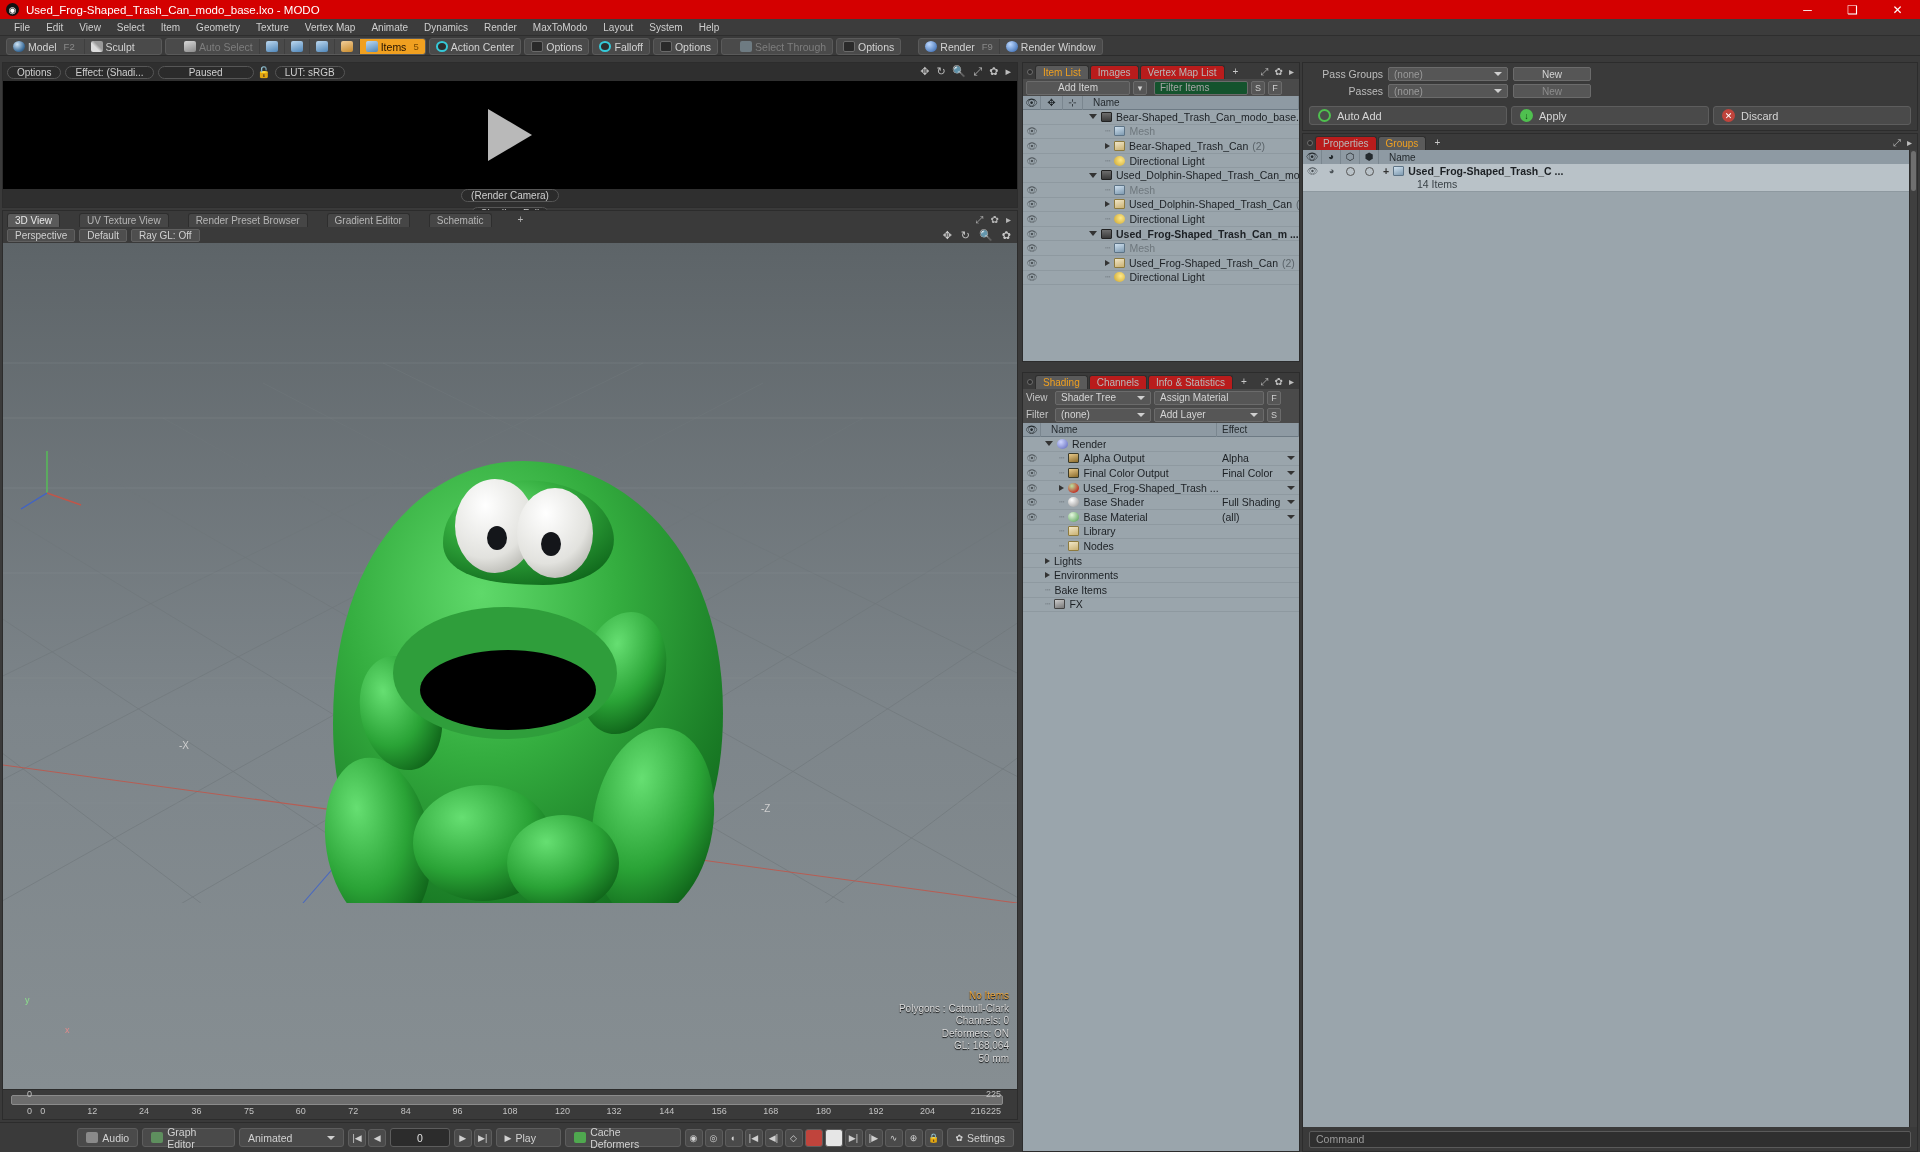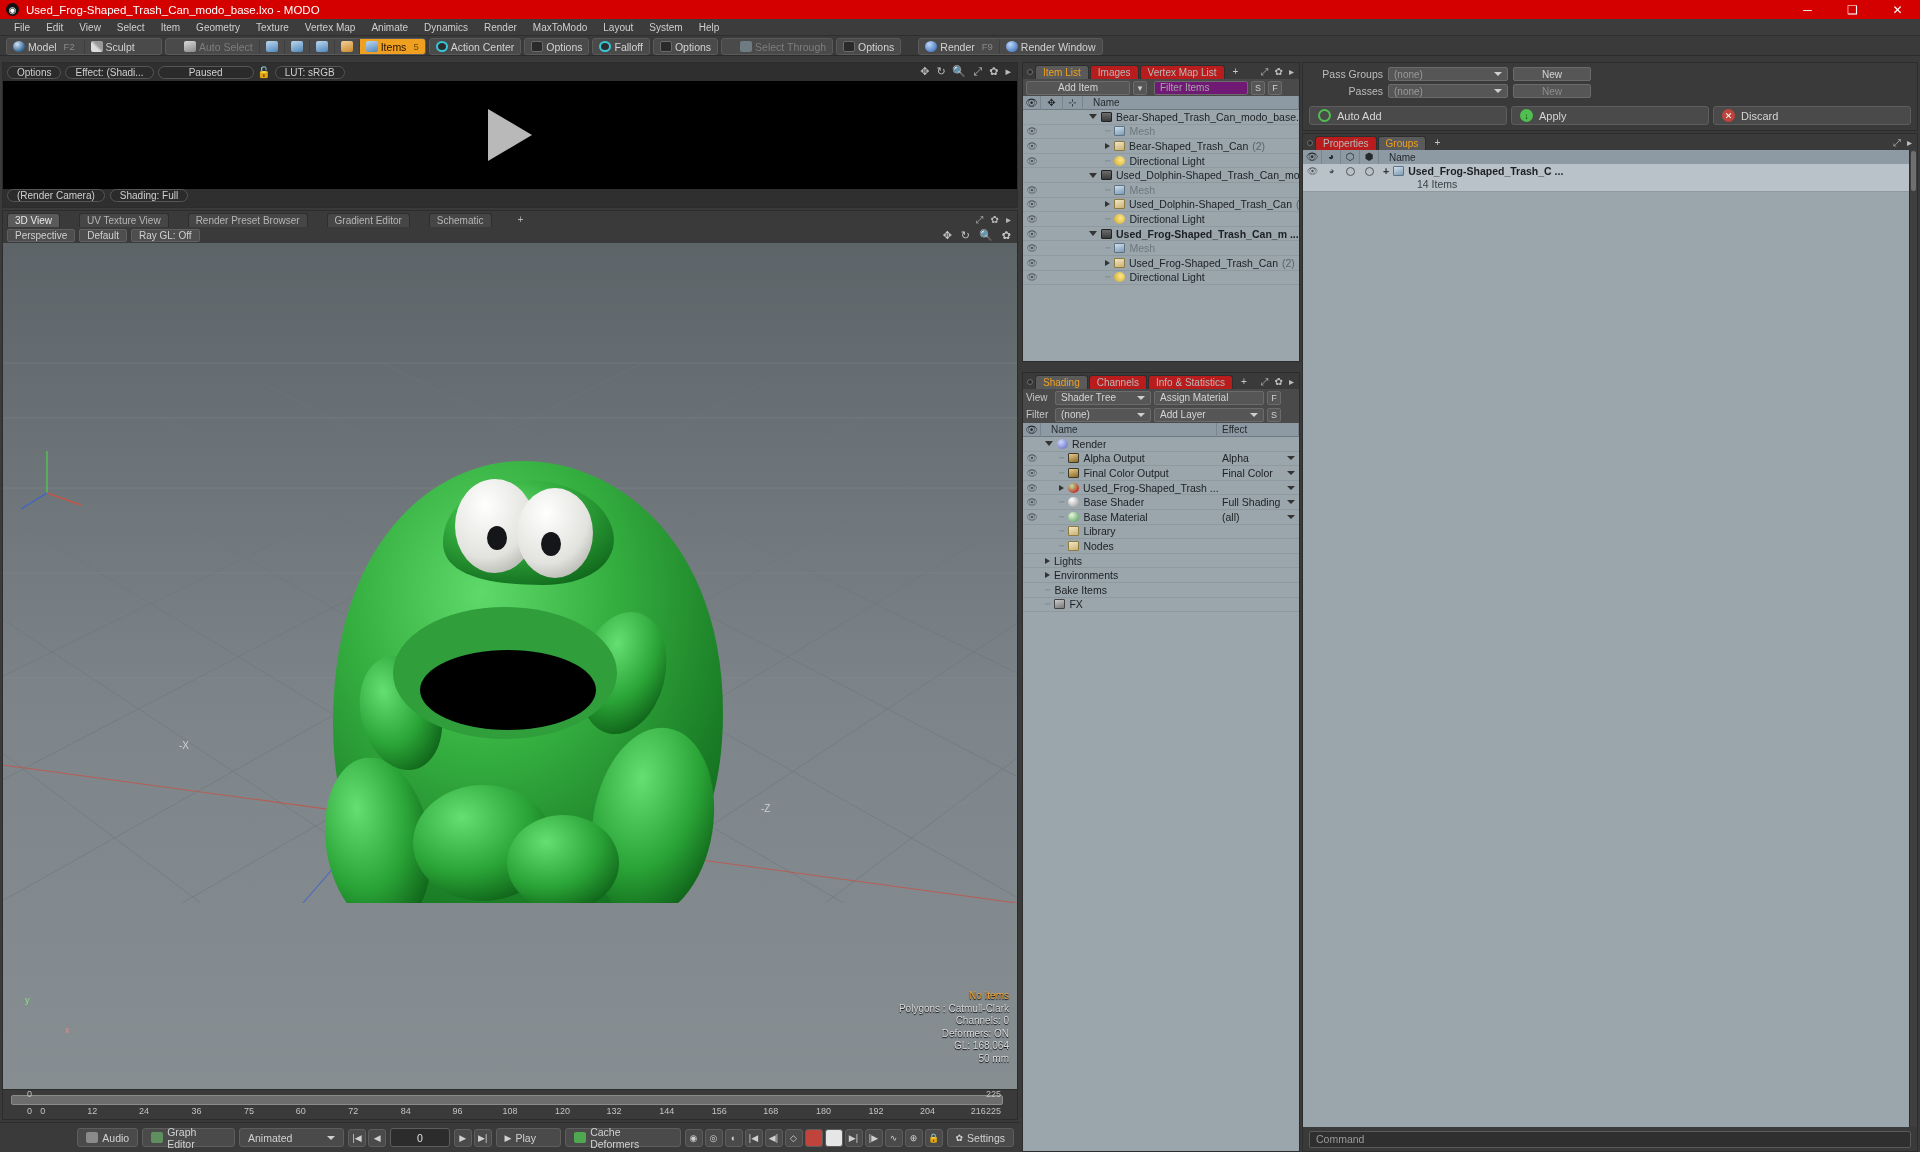--- a/index.html
+++ b/index.html
@@ -52,21 +52,21 @@
   
   .renderpanel{ margin:2px 2px 0 2px; border:1px solid #2c2c2c; background:#2f2f2f; }
   .rp-tools{ height:18px; display:flex; align-items:center; gap:4px; padding:0 4px; position:relative;}
   .pill{ background:#2b2b2b; border:1px solid #565656; border-radius:9px; height:13px; padding:0 9px;
       font-size:10px;color:#cfcfcf; display:flex;align-items:center;justify-content:center; }
   .pill.wide{ min-width:96px; }
   .rp-icons{ position:absolute; right:6px; top:2px; display:flex; gap:7px; color:#bdbdbd; font-size:11px;}
   .rp-canvas{ height:108px; background:#000; display:flex;align-items:center;justify-content:center;}
   .playtri{ width:0;height:0;border-left:44px solid #b9b9b9;border-top:26px solid transparent;
       border-bottom:26px solid transparent; }
-  .rp-row2{ height:18px; display:flex; align-items:flex-start; gap:5px; padding:0 4px;}
+  .rp-row2{ height:18px; display:flex; align-items:center; gap:5px; padding:0 4px;flex-direction:column;}
 
   
   .vp{ flex:1; margin:2px; border:1px solid #2c2c2c; display:flex; flex-direction:column; position:relative;}
   .vp-tabs{ height:16px; background:#3a3a3a; display:flex; align-items:flex-end; gap:19px; padding-left:4px;
       position:relative;}
   .vtab{ height:14px; padding:0 7px; font-size:10px; background:#464646; color:#b5b5b5;
       border:1px solid #2e2e2e; border-bottom:none; border-radius:3px 3px 0 0; line-height:14px;}
   .vtab.act{ background:#5a5a5a; color:#e8e8e8; }
   .vp-tabs .right{ position:absolute; right:6px; bottom:1px; display:flex; gap:7px; font-size:10px;color:#b5b5b5;}
   .vp-bar{ height:16px; display:flex; align-items:center; gap:4px; padding:1px 4px; background:#3a3a3a;
@@ -115,21 +115,21 @@
       background:#2b2b2b; border:1px solid #6d6d6d;}
   .ptab{ height:14px; padding:0 7px; font-size:10px; background:#b91c1c; color:#b9b9b9;
       border:1px solid #2e2e2e; border-bottom:none; border-radius:3px 3px 0 0; line-height:13px;}
   .ptab.act{ background:#5a5a5a; color:#f0a020; }
   .ptab.plus{ background:transparent; border:none; color:#c9c9c9; }
   .ptabs .rtools{ position:absolute; right:5px; bottom:1px; display:flex; gap:6px; font-size:10px;color:#bdbdbd;}
 
   .prow{ height:17px; display:flex; align-items:center; gap:3px; padding:1px 3px; background:#4a4a4a;}
   .fld{ background:#565656; border:1px solid #6b6b6b; border-radius:2px; height:14px; font-size:10px;
       color:#d5d5d5; display:flex; align-items:center; padding:0 5px; }
-  .fld.dk{ background:#701a75; }
+  .fld.dk{ background:#14532d; }
   .fld.ctr{ justify-content:center; }
   .caret{ width:0;height:0;border-left:4px solid transparent;border-right:4px solid transparent;
       border-top:4px solid #cfcfcf; margin-left:auto; }
   .sq{ width:14px;height:14px;background:#565656;border:1px solid #6b6b6b;border-radius:2px;
       font-size:9px;color:#d0d0d0;display:flex;align-items:center;justify-content:center;}
 
   .hdrrow{ height:14px; background:#8e9aa3; display:flex; align-items:center; color:#242a2e;
       font-size:10px; border-bottom:1px solid #6d7a84;}
   .hdrrow .c{ border-right:1px solid #7a868f; height:14px; display:flex;align-items:center;
       justify-content:center; flex:0 0 auto;}

